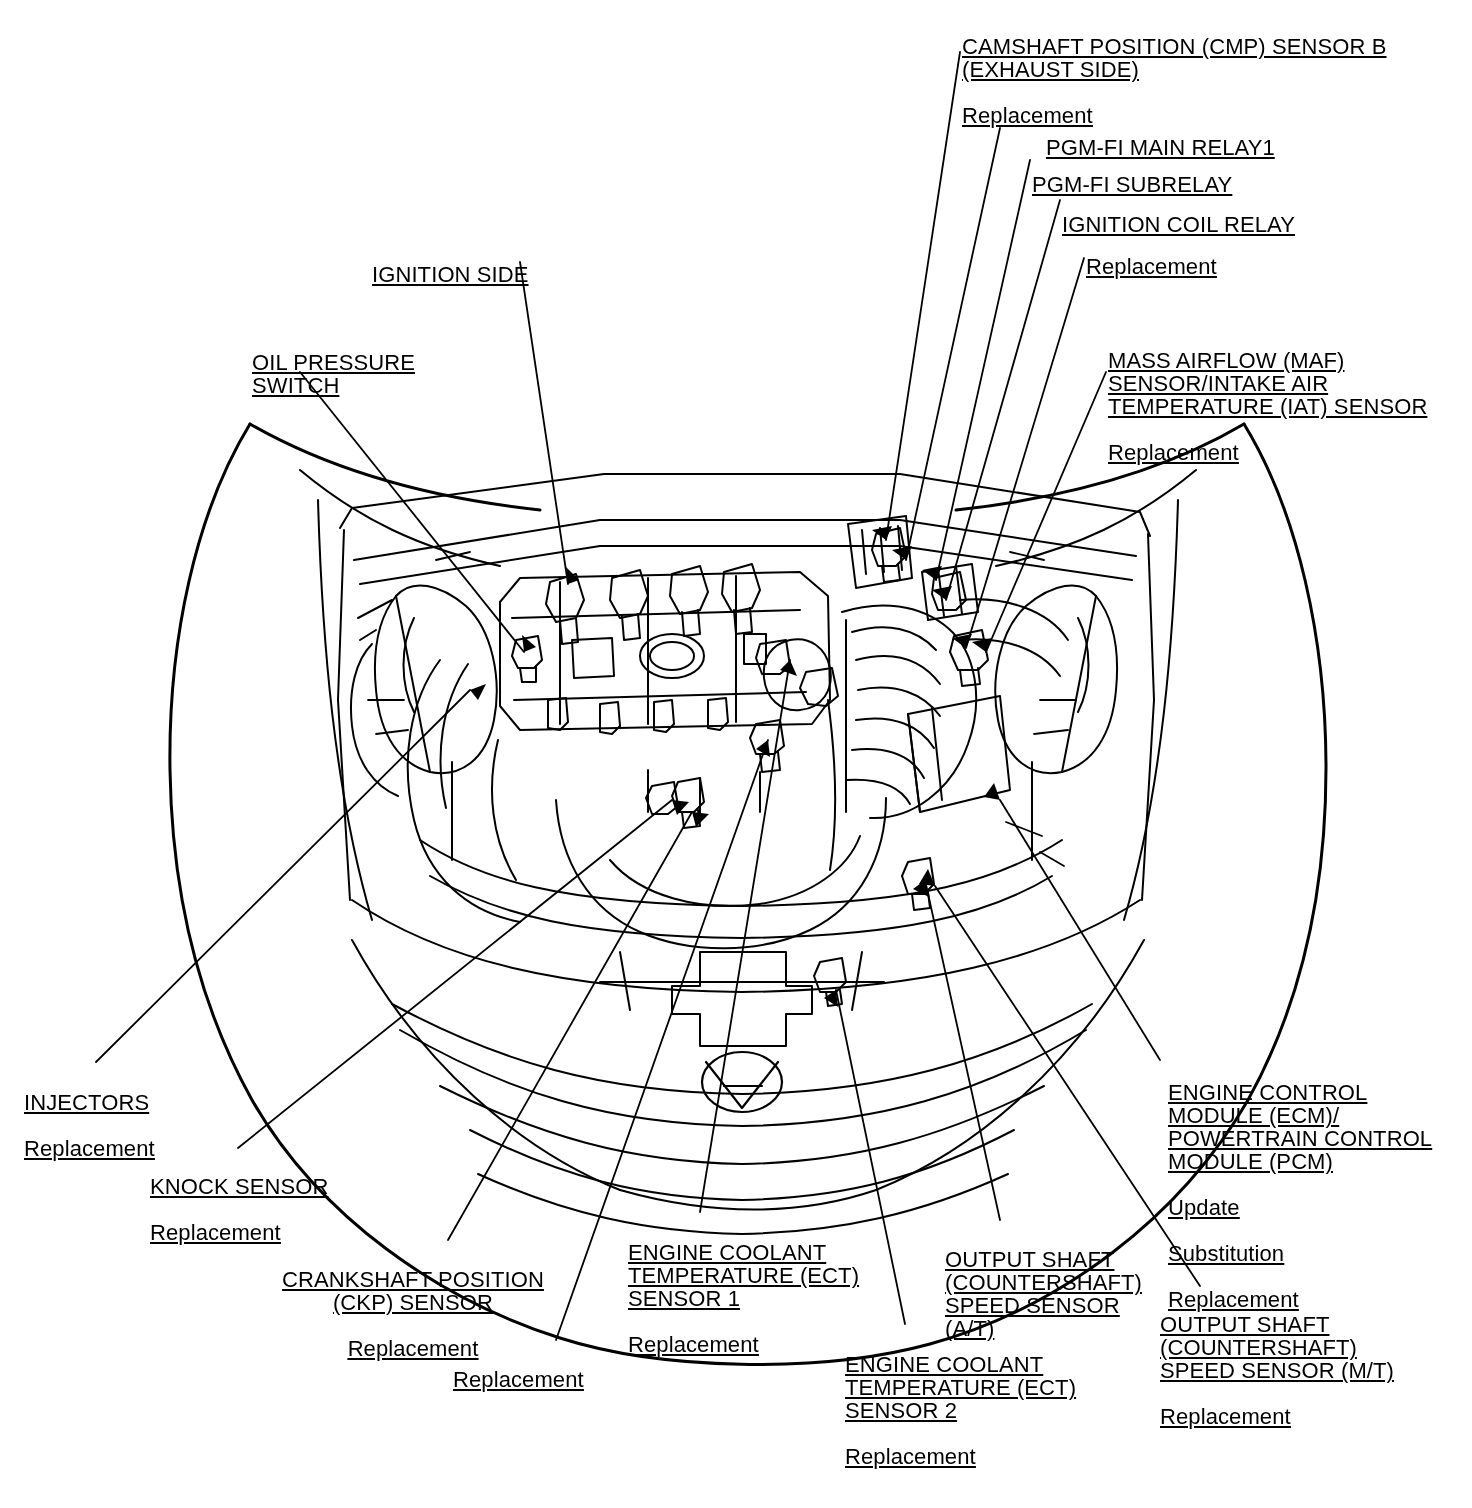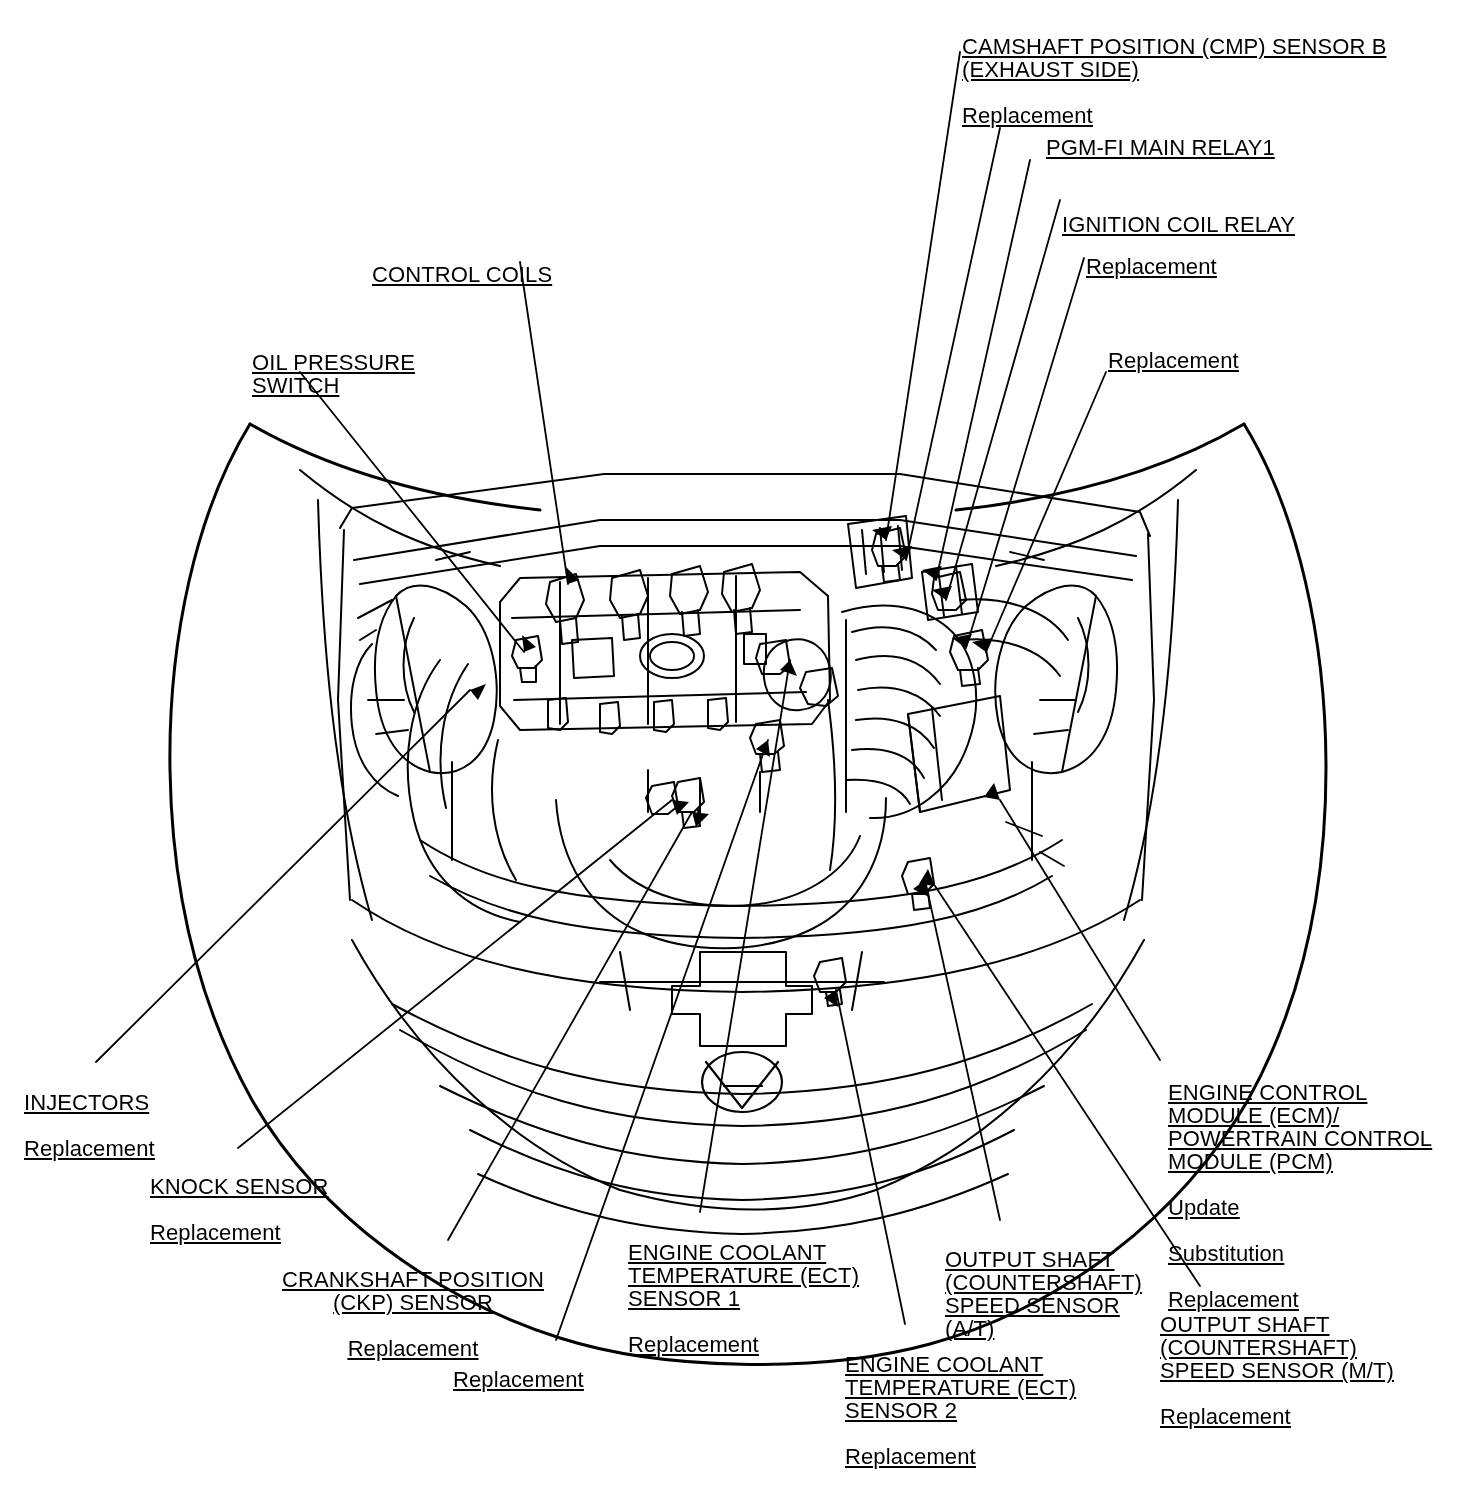--- a/index.html
+++ b/index.html
@@ -326,35 +326,41 @@
   <div class="callout w-cmp">
     <span class="title">CAMSHAFT POSITION (CMP) SENSOR B
 (EXHAUST SIDE)</span>
     <span class="sub">Replacement</span>
   </div>
 
   <div class="callout w-mainr">
     <span class="title">PGM-FI MAIN RELAY1</span>
   </div>
 
+  <div class="callout w-subr">
+    <span class="title">PGM-FI SUBRELAY</span>
+  </div>
 
   <div class="callout w-igncr">
     <span class="title">IGNITION COIL RELAY</span>
   </div>
 
   <div class="callout w-eld">
     <span class="sub">Replacement</span>
   </div>
 
   <div class="callout w-maf">
+    <span class="title">MASS AIRFLOW (MAF)
+SENSOR/INTAKE AIR
+TEMPERATURE (IAT) SENSOR</span>
     <span class="sub">Replacement</span>
   </div>
 
   <div class="callout w-igncoil">
-    <span class="title">CONTROL COILS</span>
+    <span class="title">IGNITION SIDE</span>
   </div>
 
   <div class="callout w-oilp">
     <span class="title">OIL PRESSURE
 SWITCH</span>
   </div>
 
   <div class="callout w-inj">
     <span class="title">INJECTORS</span>
     <span class="sub">Replacement</span>

